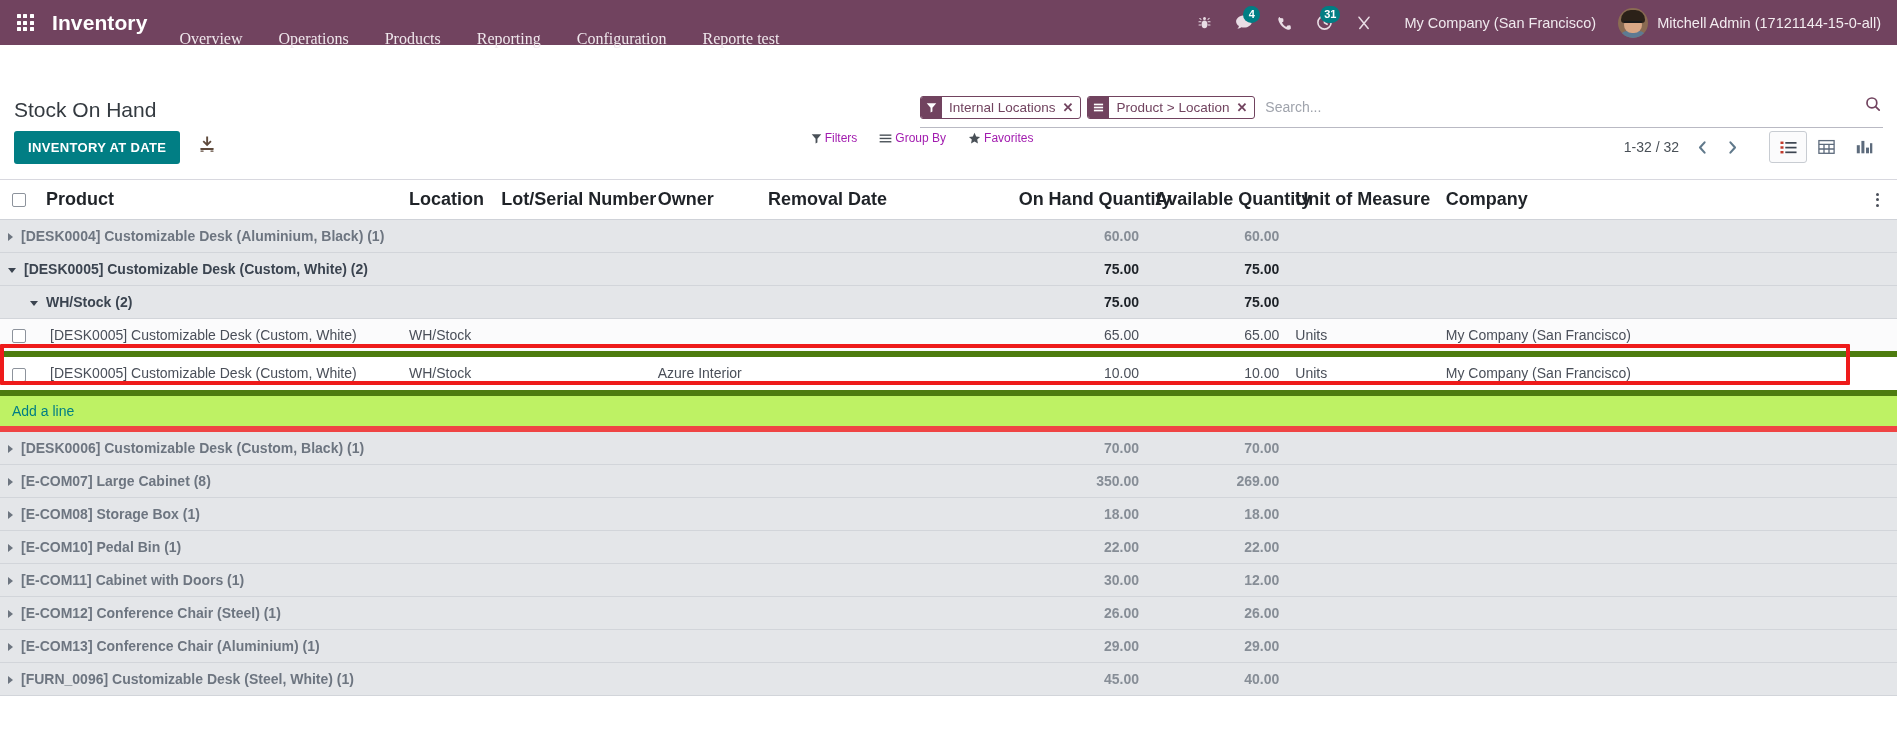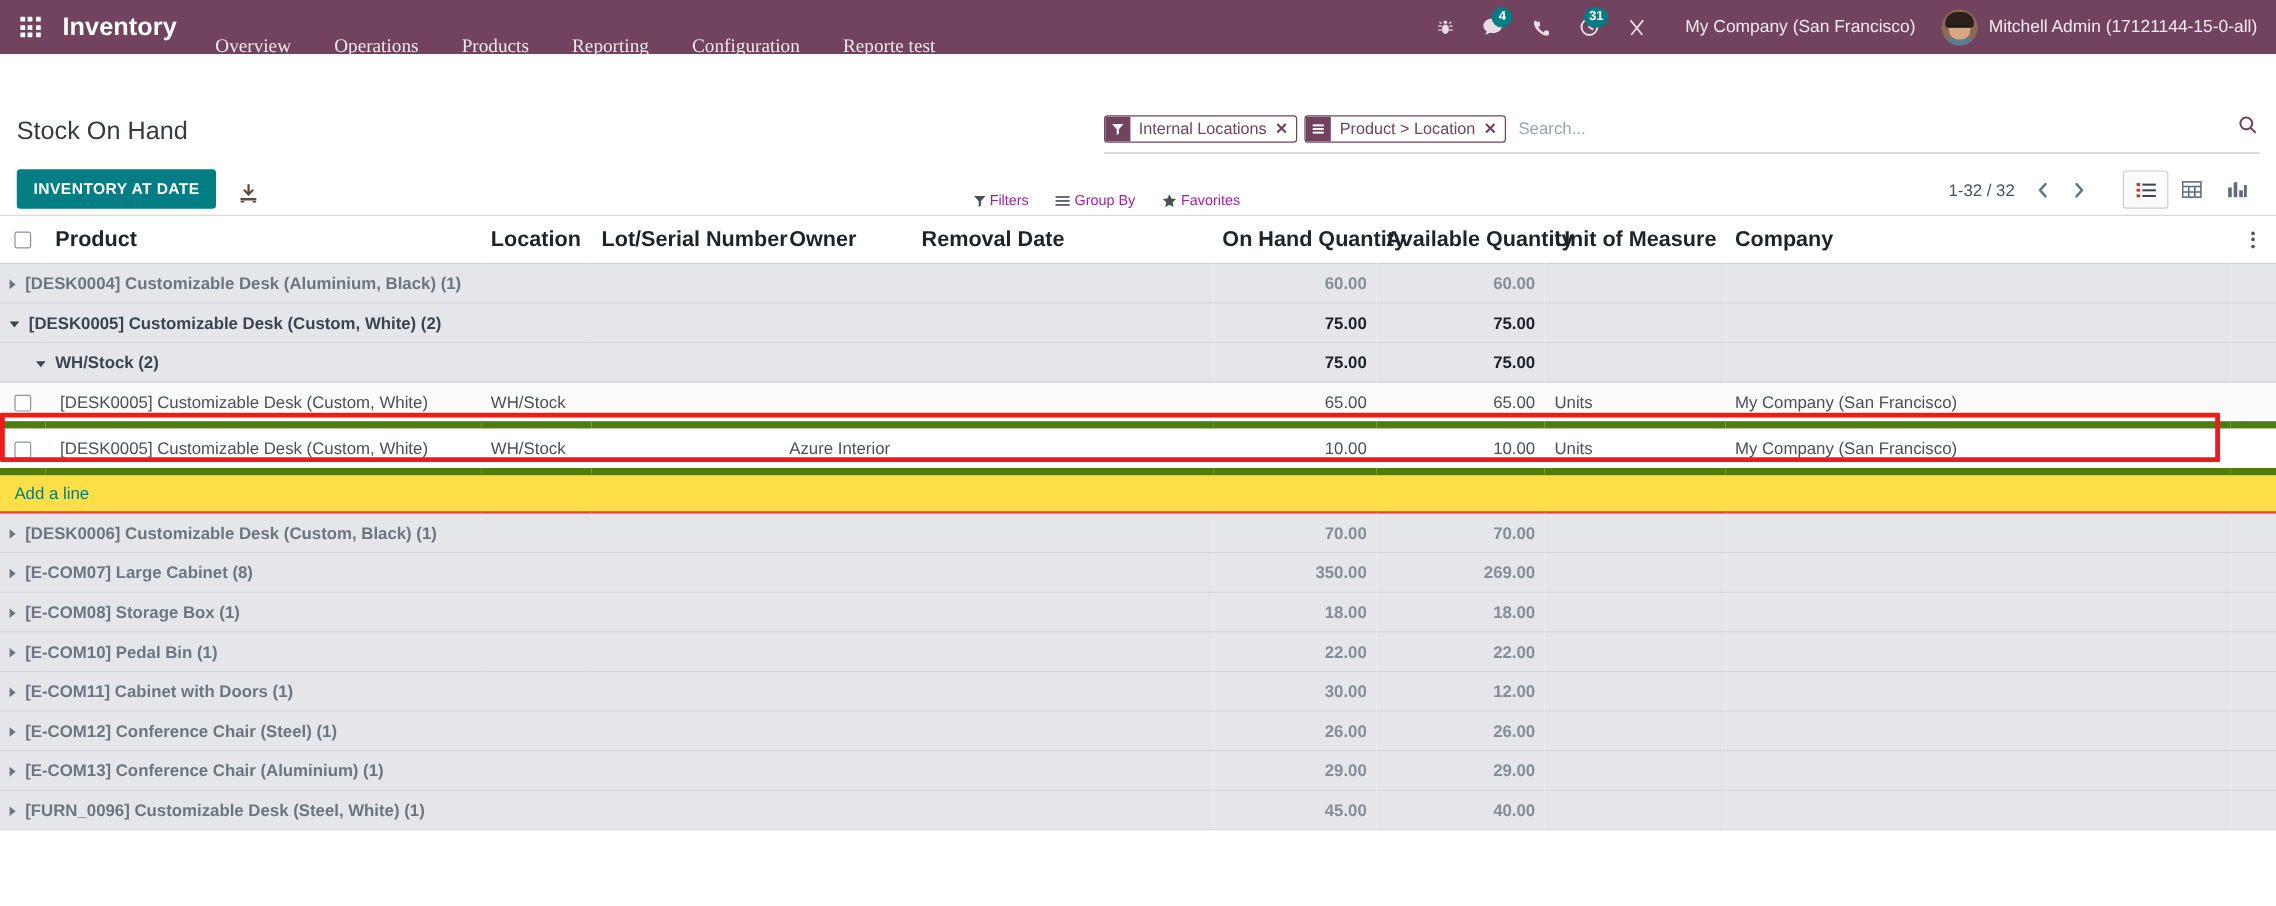--- a/index.html
+++ b/index.html
@@ -191,21 +191,21 @@
   .search-input::placeholder { color: #9fa3ac; }
   .search-mag {
     color: #71435f;
     padding: 0 2px 0 8px;
     display: flex; align-items: center;
     cursor: pointer;
   }
 
   .cp-row2 {
     display: flex;
-    align-items: flex-end;
+    align-items: flex-start;
     min-height: 48px;
     padding-bottom: 5px;
   }
   .btn-primary {
     background: #017e84;
     color: #ffffff;
     border: none;
     border-radius: 3px;
     font-size: 13px;
     font-weight: 700;
@@ -362,22 +362,22 @@
     background: #fbfbfc;
     border-bottom: 6px solid #4d7c0f;
     padding: 8px 8px;
     white-space: nowrap;
     color: #4a4f59;
   }
   tr.data-row.selected td { background: #ffffff; }
   tr.data-row td.num { text-align: right; }
   tr.data-row td.prod { padding-left: 12px; }
   tr.add-row td {
-    background: #fde047;
-    border-bottom: 2px solid #ef4444;
+    background: #bef264;
+    border-bottom: 6px solid #ef4444;
     padding: 7px 8px 7px 12px;
   }
   .add-link {
     color: #017e84;
     font-size: 14px;
     cursor: pointer;
   }
   .opt-dots {
     display: flex; flex-direction: column; align-items: center; gap: 2.5px;
     cursor: pointer;

